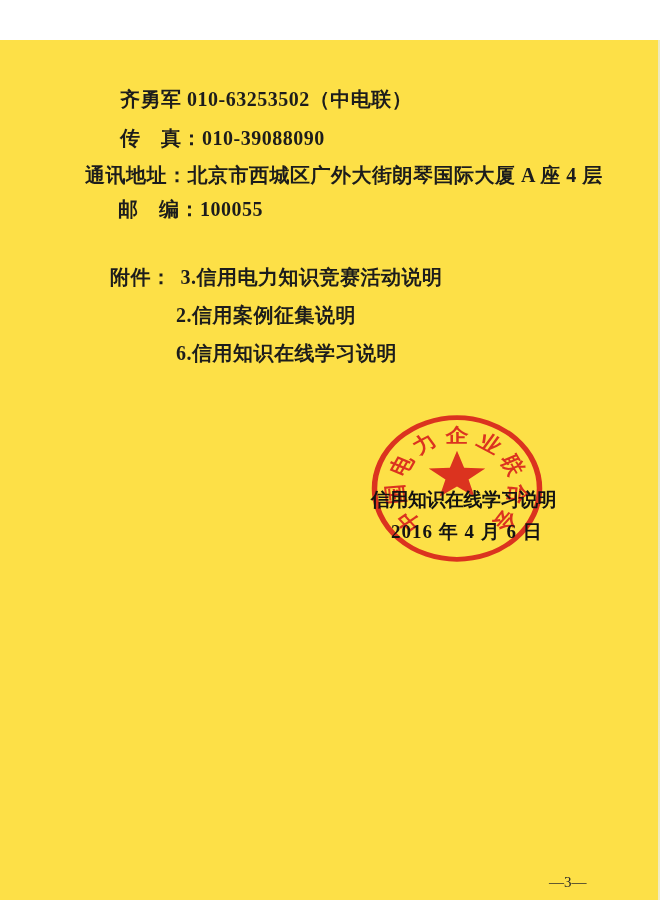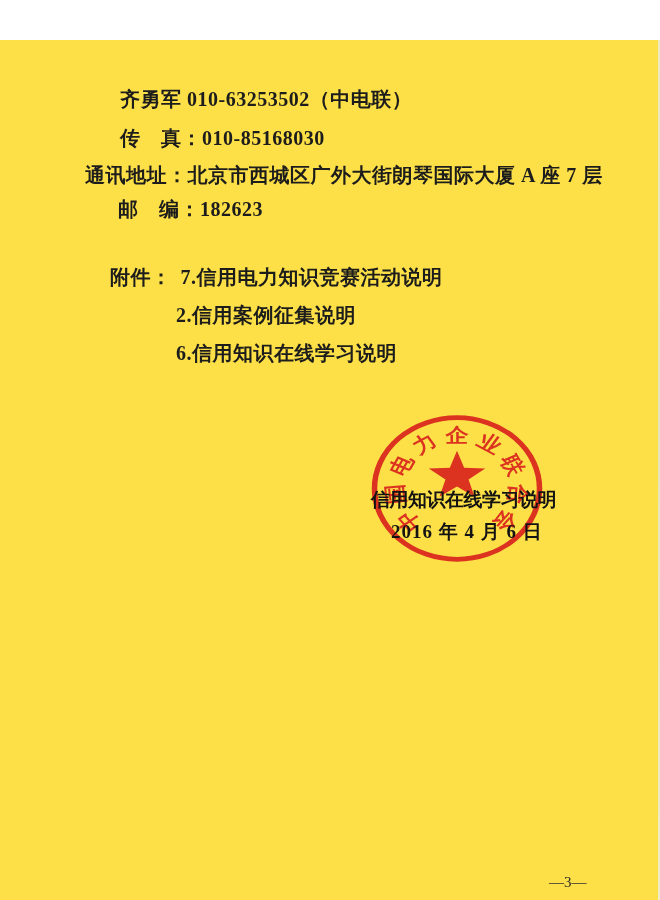--- a/index.html
+++ b/index.html
@@ -93,26 +93,26 @@
   }
 </style>
 </head>
 <body>
 
 <div class="page">
 
   <div class="scan-edge"></div>
 
   <div class="doc-line contact-1">齐勇军 010-63253502（中电联）</div>
-  <div class="doc-line contact-2">传　真：010-85168030</div>
-  <div class="doc-line contact-3">通讯地址：北京市西城区广外大街朗琴国际大厦 A 座 7 层</div>
-  <div class="doc-line contact-4">邮　编：182623</div>
+  <div class="doc-line contact-2">传　真：010-39088090</div>
+  <div class="doc-line contact-3">通讯地址：北京市西城区广外大街朗琴国际大厦 A 座 4 层</div>
+  <div class="doc-line contact-4">邮　编：100055</div>
 
   <div class="doc-line attach-1">
-    <span class="attach-label">附件：</span><span>7.信用电力知识竞赛活动说明</span>
+    <span class="attach-label">附件：</span><span>3.信用电力知识竞赛活动说明</span>
   </div>
   <div class="doc-line attach-2">
     <span>2.信用案例征集说明</span>
   </div>
   <div class="doc-line attach-3">
     <span>6.信用知识在线学习说明</span>
   </div>
 
   <div class="seal">
     <svg viewBox="0 0 160 160" preserveAspectRatio="none">

